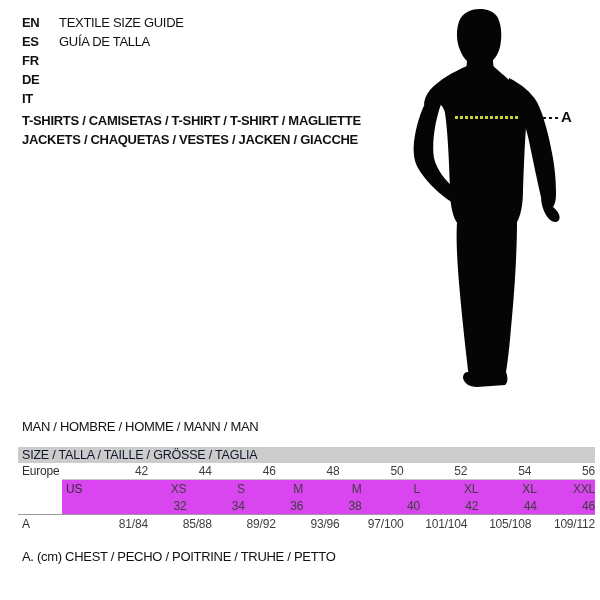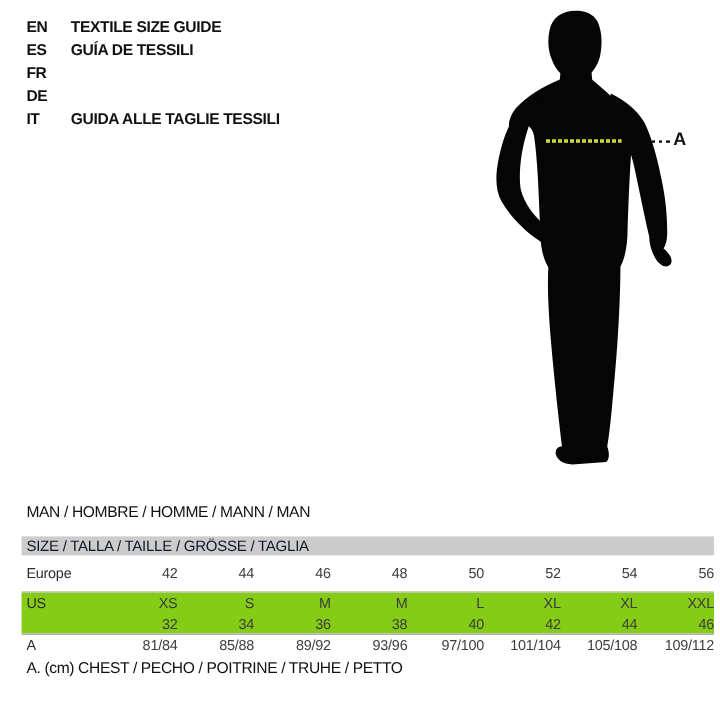--- a/index.html
+++ b/index.html
@@ -4,72 +4,75 @@
 <style>
   html,body{margin:0;padding:0;background:#fff;}
   .canvas{
     position:relative;width:600px;height:600px;background:#ffffff;overflow:hidden;
     font-family:"Liberation Sans", sans-serif;color:#111;
   }
   
   .lang-list{position:absolute;left:22px;top:13px;}
   .lang-row{display:flex;height:19px;align-items:center;}
   .lang-code{width:37px;font-size:13px;font-weight:bold;letter-spacing:-0.3px;}
-  .lang-label{font-size:13px;font-weight:bold;letter-spacing:-0.3px;}
+  .lang-label{font-size:13px;font-weight:normal;letter-spacing:-0.3px;}
   
   .categories{position:absolute;left:22px;top:111px;line-height:19px;
     font-size:13px;font-weight:bold;letter-spacing:-0.3px;}
   
   .figure-svg{position:absolute;left:405px;top:8px;width:170px;height:390px;}
   .chest-dash{position:absolute;left:455px;top:116px;width:63px;height:3px;
     background:repeating-linear-gradient(90deg,#c8d43a 0 3px,transparent 3px 5px);}
   .callout-dash{position:absolute;left:543px;top:117px;width:16px;height:2px;
     background:repeating-linear-gradient(90deg,#111 0 3px,transparent 3px 6px);}
   .measure-label{position:absolute;left:561px;top:108px;font-size:15px;font-weight:600;color:#111;}
   
   .section-title{position:absolute;left:22px;top:419px;font-size:13px;font-weight:normal;letter-spacing:-0.3px;}
   
   .size-table{position:absolute;left:18px;top:447px;width:577px;font-size:12px;color:#3d3d3d;letter-spacing:-0.2px;}
   .t-header{background:#cccccc;height:16px;line-height:16px;padding-left:4px;color:#0f172a;font-size:12.5px;}
   .t-row{display:grid;grid-template-columns:66px repeat(8,1fr);align-items:center;}
   .t-row .t-label{padding-left:4px;text-align:left;color:#2e2e2e;}
   .t-cell{text-align:right;}
-  .row-europe{height:30px;background:#ffffff;}
-  .t-group{background:#84cc16;border-top:1px solid #c6c6c6;}
+  .row-europe{height:16px;background:#ffffff;}
+  .t-group{background:#d946ef;border-top:1px solid #c6c6c6;margin-left:44px;}
   .t-group .t-row{height:17px;}
   .row-a{height:18px;background:#ffffff;border-top:1px solid #9a9a9a;}
   
   .footnote{position:absolute;left:22px;top:549px;font-size:13px;font-weight:normal;letter-spacing:-0.3px;}
 </style>
 </head>
 <body>
 
 <div class="canvas">
 
   <div class="lang-list">
     <div class="lang-row">
       <span class="lang-code">EN</span>
       <span class="lang-label">TEXTILE SIZE GUIDE</span>
     </div>
     <div class="lang-row">
       <span class="lang-code">ES</span>
-      <span class="lang-label">GUÍA DE TESSILI</span>
+      <span class="lang-label">GUÍA DE TALLA</span>
     </div>
     <div class="lang-row">
       <span class="lang-code">FR</span>
     </div>
     <div class="lang-row">
       <span class="lang-code">DE</span>
     </div>
     <div class="lang-row">
       <span class="lang-code">IT</span>
-      <span class="lang-label">GUIDA ALLE TAGLIE TESSILI</span>
     </div>
   </div>
 
+  <div class="categories">
+    <div>T-SHIRTS / CAMISETAS / T-SHIRT / T-SHIRT / MAGLIETTE</div>
+    <div>JACKETS / CHAQUETAS / VESTES / JACKEN / GIACCHE</div>
+  </div>
 
   <svg class="figure-svg" viewBox="0 0 170 390" xmlns="http://www.w3.org/2000/svg" aria-hidden="true">
     <g fill="#050505">
 
       <path d="M 75,1 C 63,1 55,7 53,17 C 51,26 52,35 55,42 C 58,50 63,55 68,57 L 82,57 C 88,54 93,47 95,39 C 97,30 97,19 93,10 C 89,3 82,1 75,1 Z"></path>
 
       <path d="M 63,42 L 87,42 L 89,64 L 61,64 Z"></path>
 
       <path d="M 62,58 C 48,64 34,72 25,82 C 21,87 19,92 19,97 C 30,92 38,95 40,105 C 43,125 44,155 45,180 C 45,198 48,210 53,216 L 111,216 C 116,208 118,196 118,182 C 119,155 120,128 122,108 C 123,98 121,90 116,84 C 106,73 95,64 88,58 Z"></path>
 

